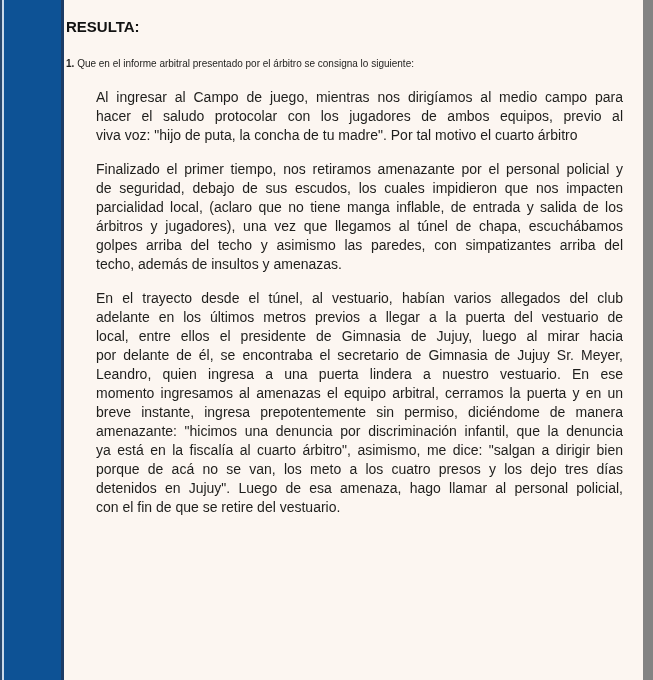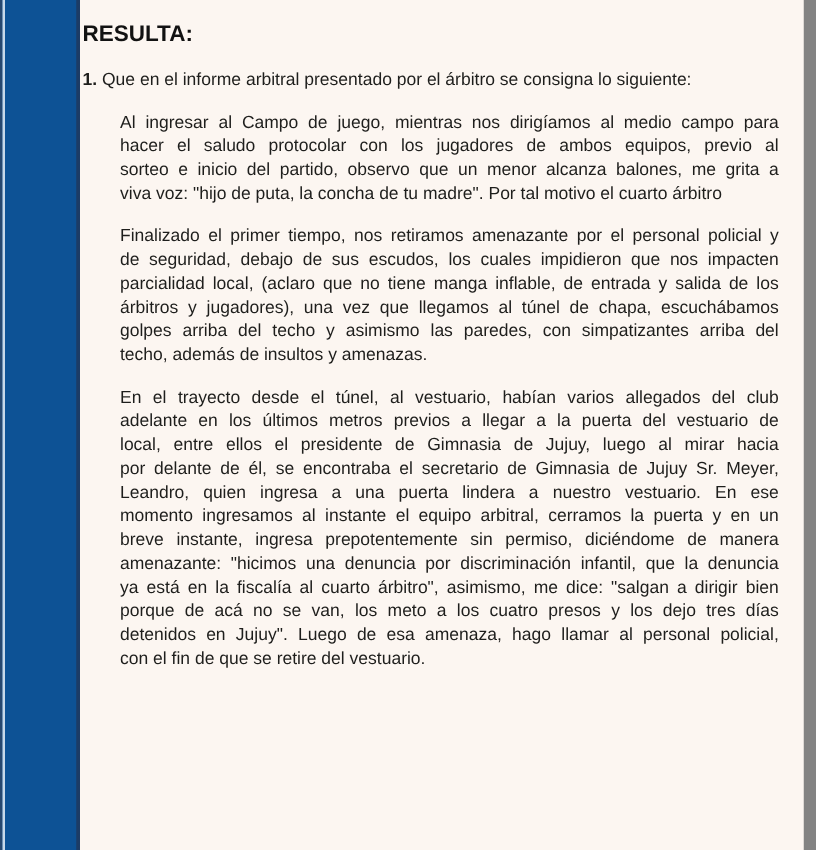--- a/index.html
+++ b/index.html
@@ -41,28 +41,28 @@
     position: absolute;
     left: 64px; top: 0;
     width: 579px; height: 680px;
     background: #fcf6f1;
     box-sizing: border-box;
     padding: 19px 0 0 2px;
     color: #1e1e1c;
   }
   .doc-title {
     margin: 0;
-    font-size: 18px;
+    font-size: 15px;
     line-height: 16px;
     font-weight: bold;
     color: #121212;
   }
   .item-line {
     margin: 19px 0 0 0;
-    font-size: 14px;
+    font-size: 10px;
     line-height: 19px;
   }
   .item-number {
     font-weight: bold;
   }
   .paragraphs {
     padding-left: 30px;
     padding-right: 20px;
   }
   .para {
@@ -87,38 +87,37 @@
   <div class="sidebar-stripe"></div>
 </div>
 
 <div class="page">
   <h1 class="doc-title">RESULTA:</h1>
   <p class="item-line"><span class="item-number">1.</span> <span>Que en el informe arbitral presentado por el árbitro se consigna lo siguiente:</span></p>
   <div class="paragraphs" id="paragraphs">
       <div class="para">
         <div class="line">Al ingresar al Campo de juego, mientras nos dirigíamos al medio campo para</div>
         <div class="line">hacer el saludo protocolar con los jugadores de ambos equipos, previo al</div>
-        <div class="line">sorteo e inicio del partido, observo que un menor alcanza balones, me grita a</div>
         <div class="line last">viva voz: "hijo de puta, la concha de tu madre". Por tal motivo el cuarto árbitro</div>
       </div>
       <div class="para">
         <div class="line">Finalizado el primer tiempo, nos retiramos amenazante por el personal policial y</div>
         <div class="line">de seguridad, debajo de sus escudos, los cuales impidieron que nos impacten</div>
         <div class="line">parcialidad local, (aclaro que no tiene manga inflable, de entrada y salida de los</div>
         <div class="line">árbitros y jugadores), una vez que llegamos al túnel de chapa, escuchábamos</div>
         <div class="line">golpes arriba del techo y asimismo las paredes, con simpatizantes arriba del</div>
         <div class="line last">techo, además de insultos y amenazas.</div>
       </div>
       <div class="para">
         <div class="line">En el trayecto desde el túnel, al vestuario, habían varios allegados del club</div>
         <div class="line">adelante en los últimos metros previos a llegar a la puerta del vestuario de</div>
         <div class="line">local, entre ellos el presidente de Gimnasia de Jujuy, luego al mirar hacia</div>
         <div class="line">por delante de él, se encontraba el secretario de Gimnasia de Jujuy Sr. Meyer,</div>
         <div class="line">Leandro, quien ingresa a una puerta lindera a nuestro vestuario. En ese</div>
-        <div class="line">momento ingresamos al instante el equipo arbitral, cerramos la puerta y en un</div>
+        <div class="line">momento ingresamos al amenazas el equipo arbitral, cerramos la puerta y en un</div>
         <div class="line">breve instante, ingresa prepotentemente sin permiso, diciéndome de manera</div>
         <div class="line">amenazante: "hicimos una denuncia por discriminación infantil, que la denuncia</div>
         <div class="line">ya está en la fiscalía al cuarto árbitro", asimismo, me dice: "salgan a dirigir bien</div>
         <div class="line">porque de acá no se van, los meto a los cuatro presos y los dejo tres días</div>
         <div class="line">detenidos en Jujuy". Luego de esa amenaza, hago llamar al personal policial,</div>
         <div class="line last">con el fin de que se retire del vestuario.</div>
       </div>
     </div>
 </div>
 

